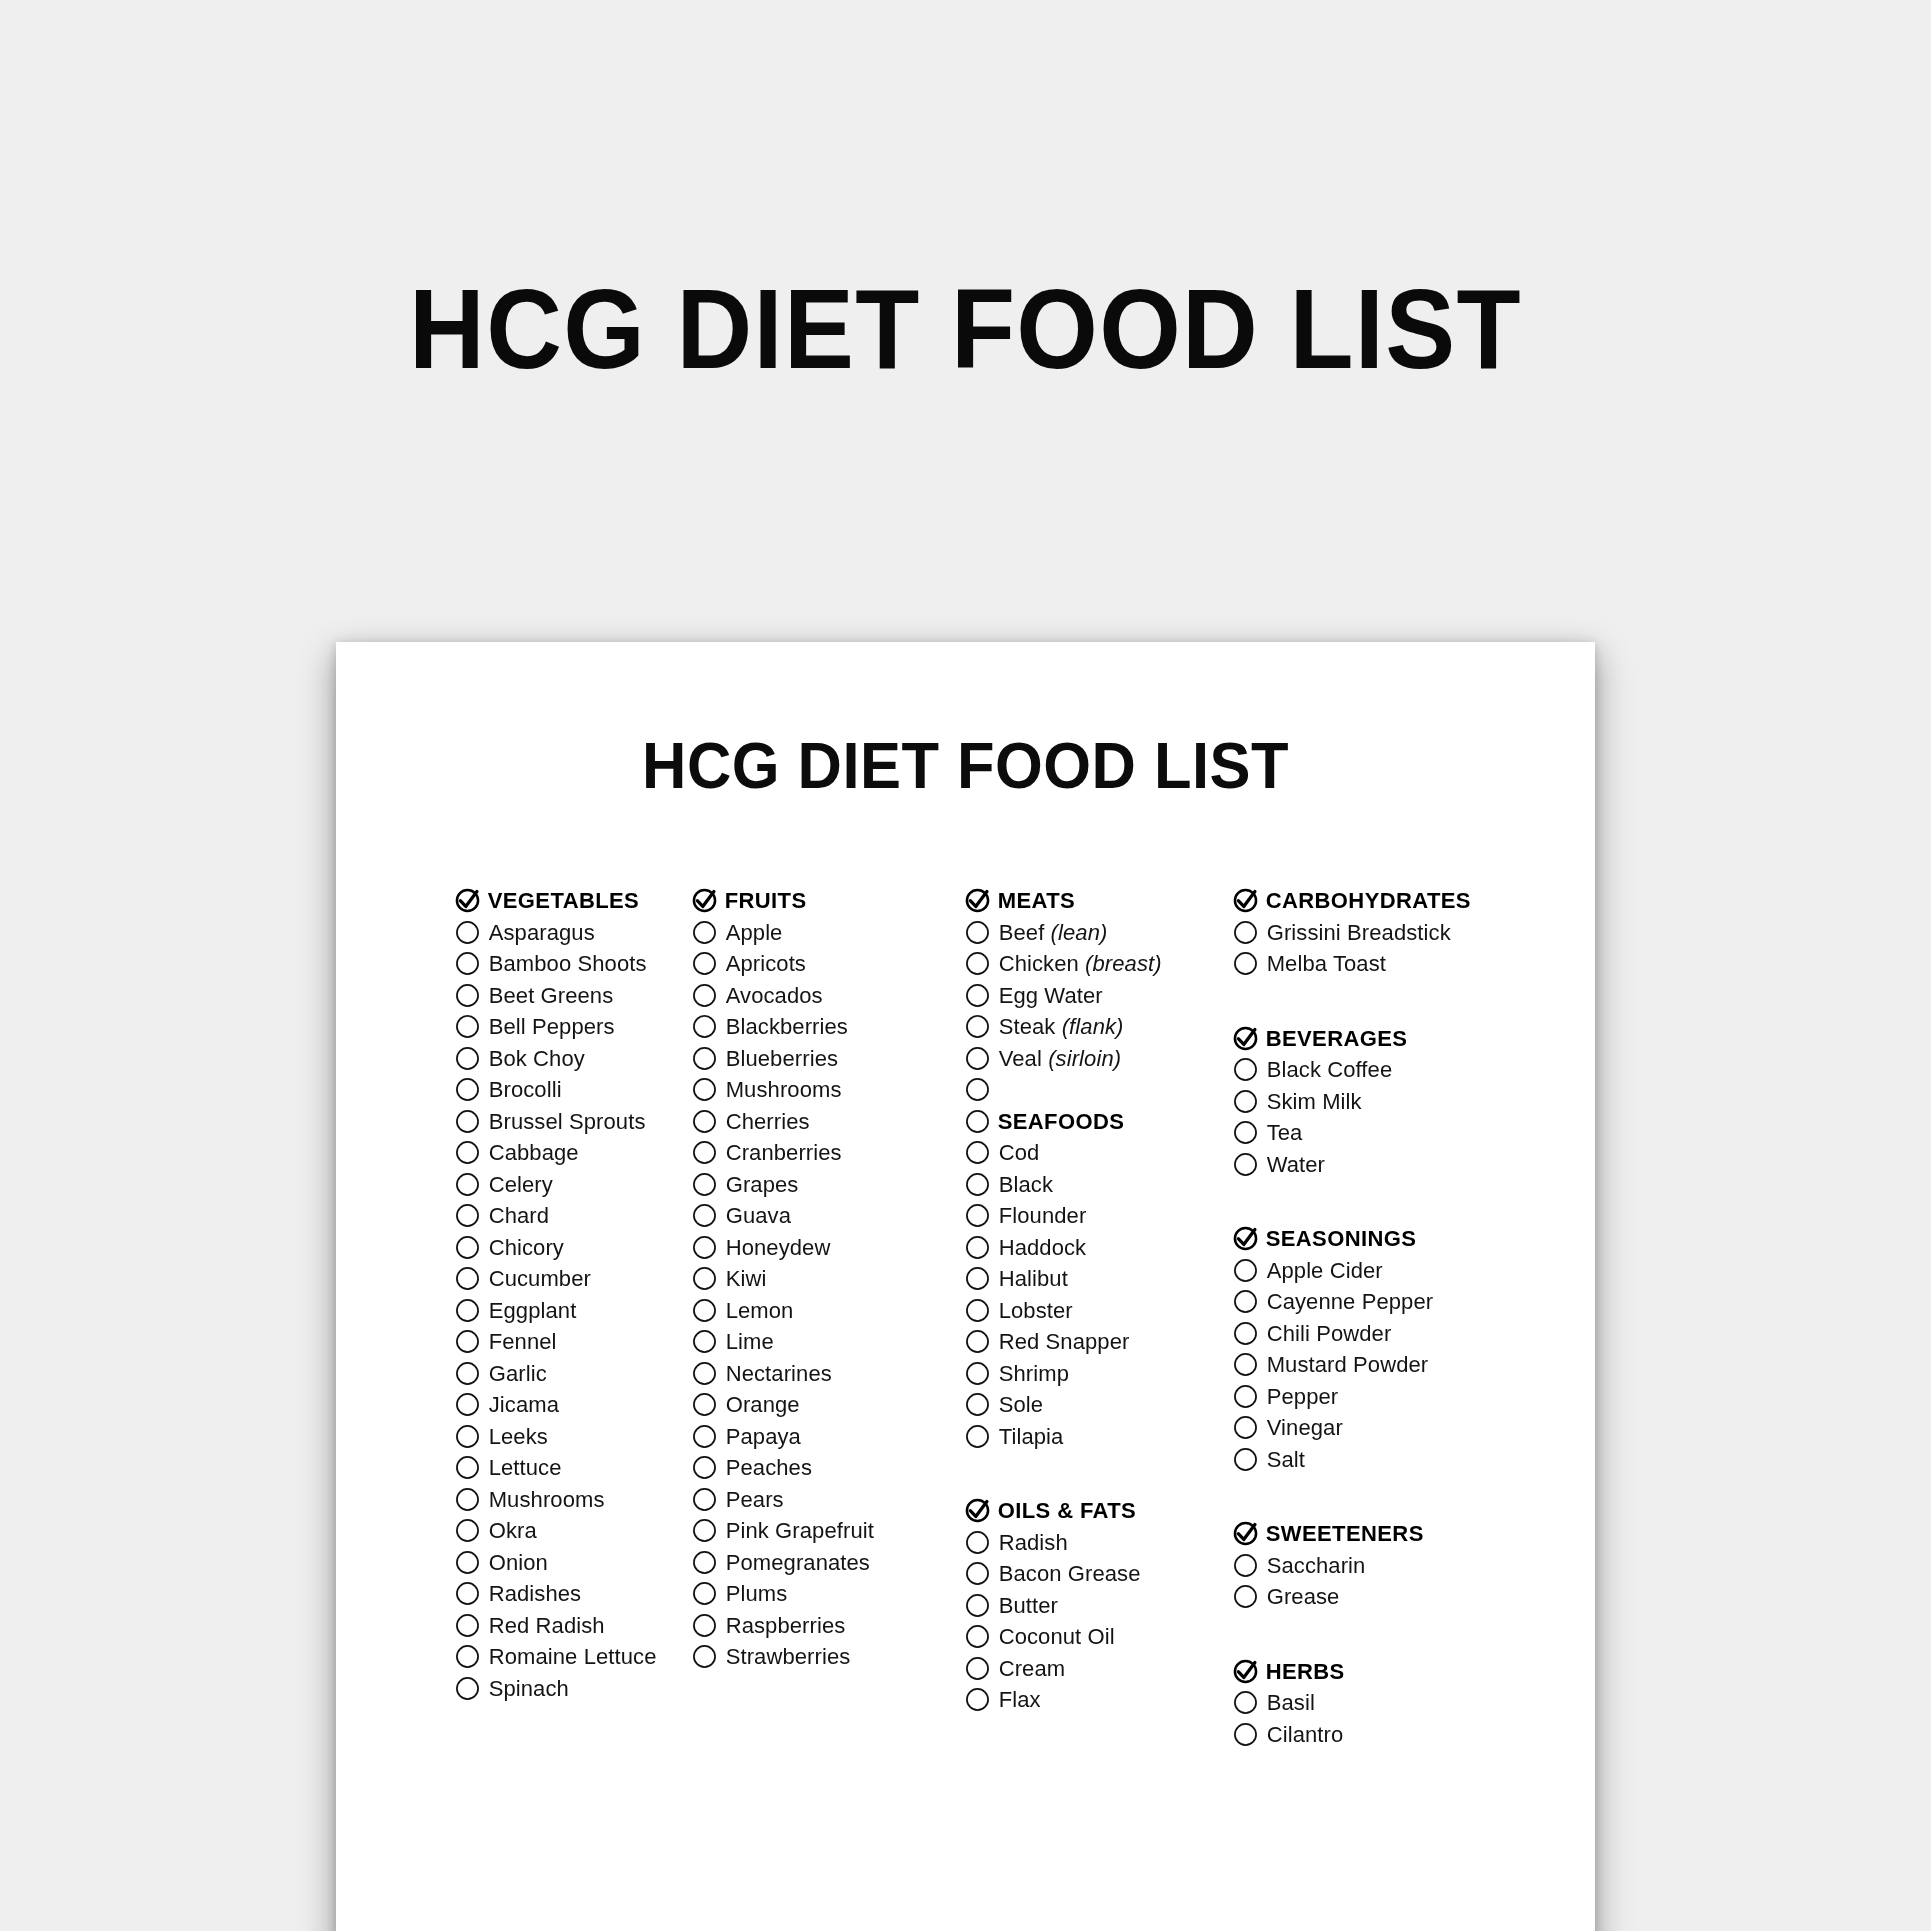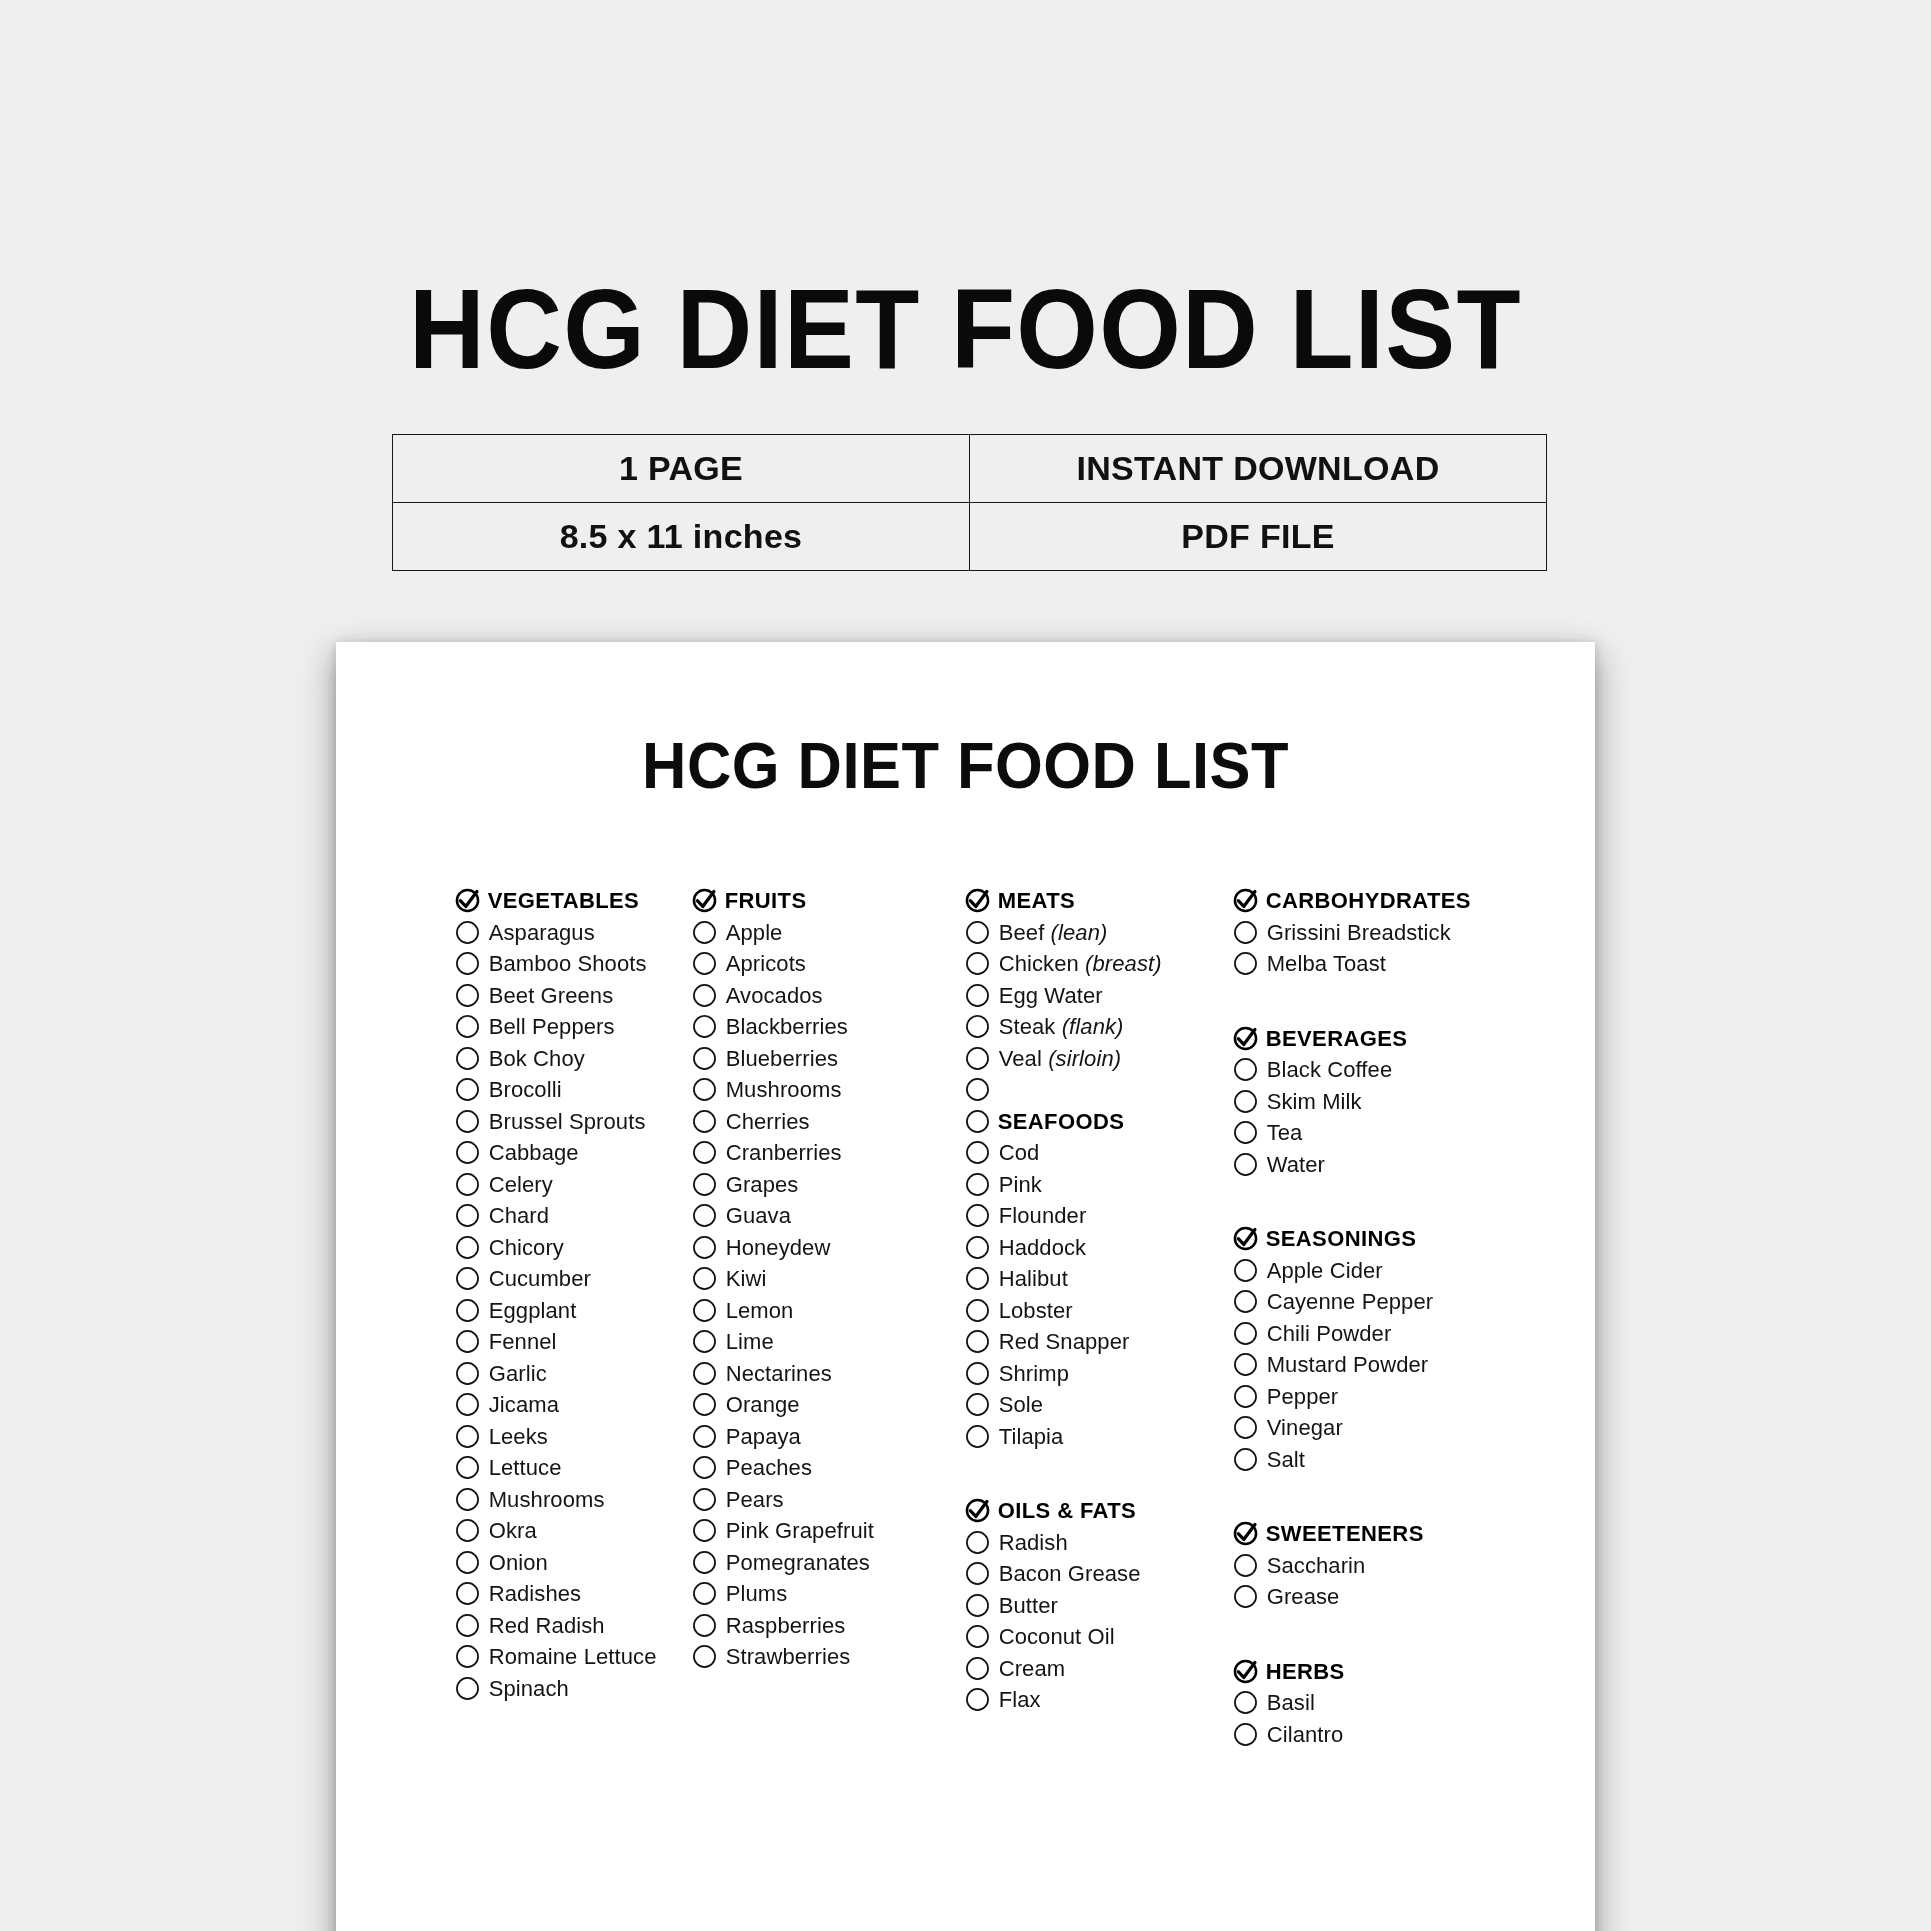--- a/index.html
+++ b/index.html
@@ -158,32 +158,20 @@
   }
   .row.header .mark { margin-right: 7.7px; }
 </style>
 </head>
 <body>
 
 <div class="listing-header">
 
   <div class="listing-title">HCG DIET FOOD LIST</div>
 
-  <table class="info-table">
-    <tbody>
-      <tr>
-        <td class="cell-left">1 PAGE</td>
-        <td class="cell-right">INSTANT DOWNLOAD</td>
-      </tr>
-      <tr>
-        <td class="cell-left">8.5 x 11 inches</td>
-        <td class="cell-right">PDF FILE</td>
-      </tr>
-    </tbody>
-  </table>
 </div>
 
 <div class="paper-shadow"></div>
 
 <div class="paper">
 
   <div class="sheet-title">HCG DIET FOOD LIST</div>
 
   <div class="columns" id="columns">
       <div class="col col-0">
@@ -673,21 +661,21 @@
             </svg>
           </span>
           <span class="label">Cod</span>
         </div>
         <div class="row">
           <span class="mark">
             <svg viewBox="0 0 26 26">
               <circle cx="13" cy="13" r="11" fill="none" stroke="#111" stroke-width="1.8"></circle>
             </svg>
           </span>
-          <span class="label">Pink</span>
+          <span class="label">Black</span>
         </div>
         <div class="row">
           <span class="mark">
             <svg viewBox="0 0 26 26">
               <circle cx="13" cy="13" r="11" fill="none" stroke="#111" stroke-width="1.8"></circle>
             </svg>
           </span>
           <span class="label">Flounder</span>
         </div>
         <div class="row">

